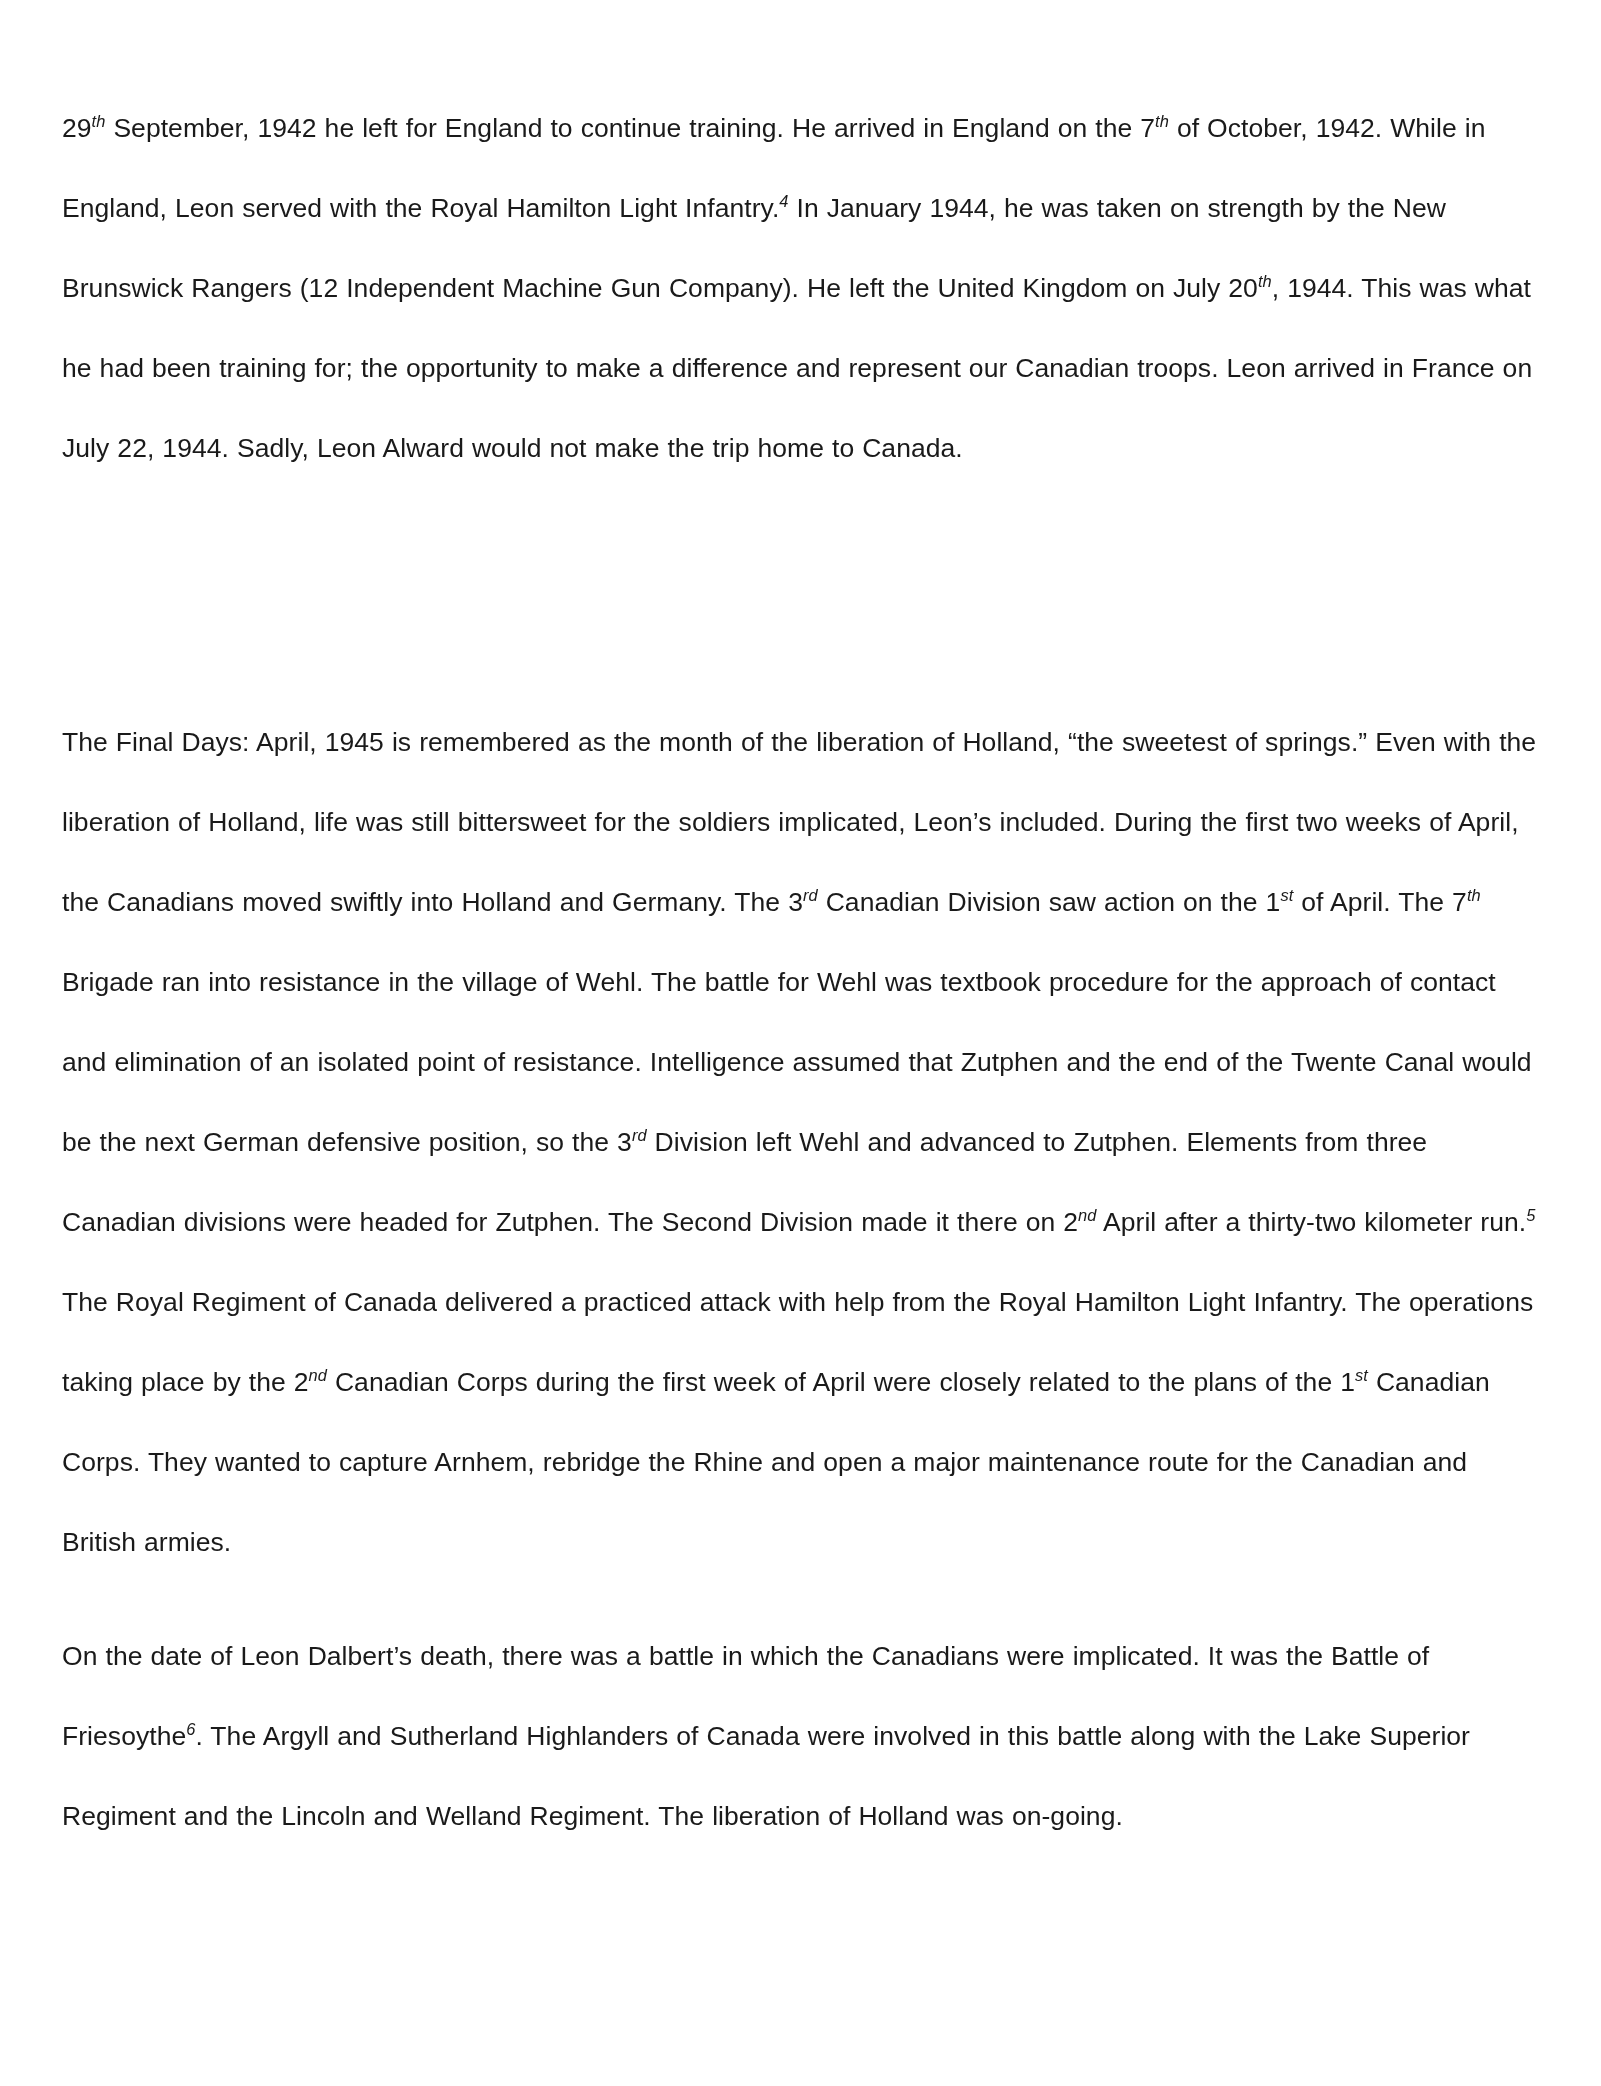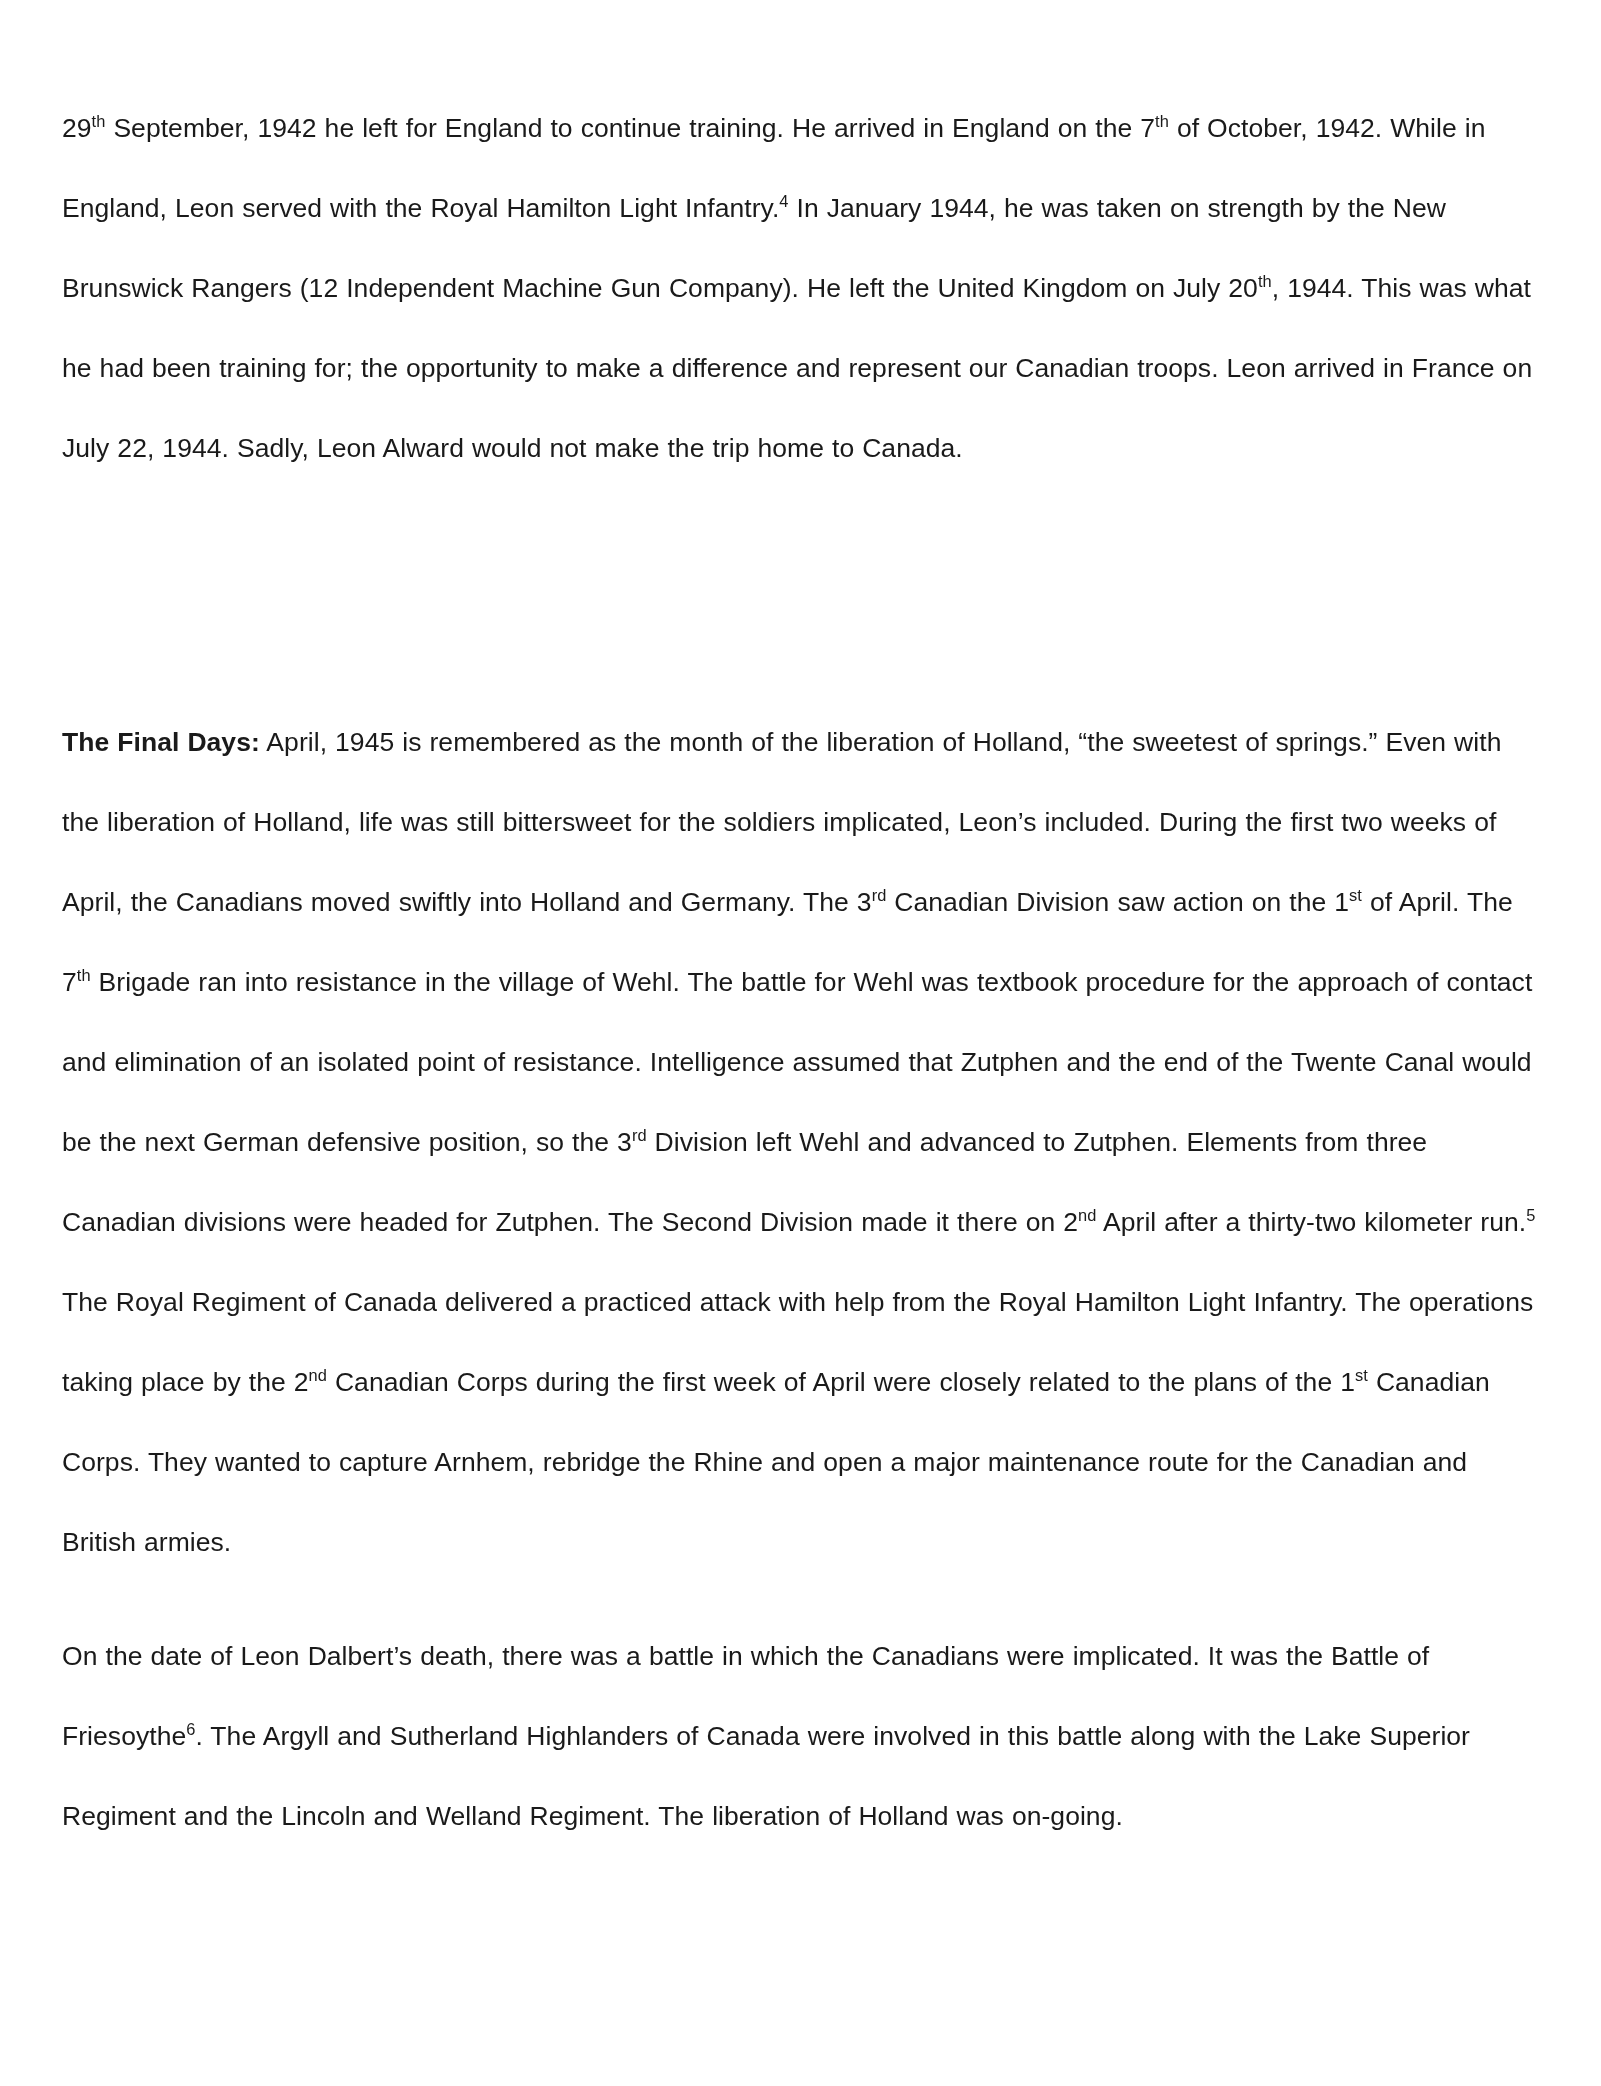--- a/index.html
+++ b/index.html
@@ -34,26 +34,27 @@
     word-spacing: 0.6px;
     letter-spacing: 0.05px;
   }
   .gap-large {
     height: 214px;
   }
   .gap-small {
     height: 34px;
   }
   .bold-lead {
-    font-weight: bold;
+    font-weight: normal;
   }
   sup {
     font-size: 0.62em;
     vertical-align: super;
     line-height: 0;
+    font-style: italic;
   }
 </style>
 </head>
 <body>
 
 <div class="page">
   <div class="doc-body">
 
     <p class="para">29<sup>th</sup> September, 1942 he left for England to continue training. He arrived in England on the 7<sup>th</sup> of October, 1942. While in England, Leon served with the Royal Hamilton Light Infantry.<sup>4</sup> In January 1944, he was taken on strength by the New Brunswick Rangers (12 Independent Machine Gun Company). He left the United Kingdom on July 20<sup>th</sup>, 1944. This was what he had been training for; the opportunity to make a difference and represent our Canadian troops. Leon arrived in France on July 22, 1944. Sadly, Leon Alward would not make the trip home to Canada.</p>
 

